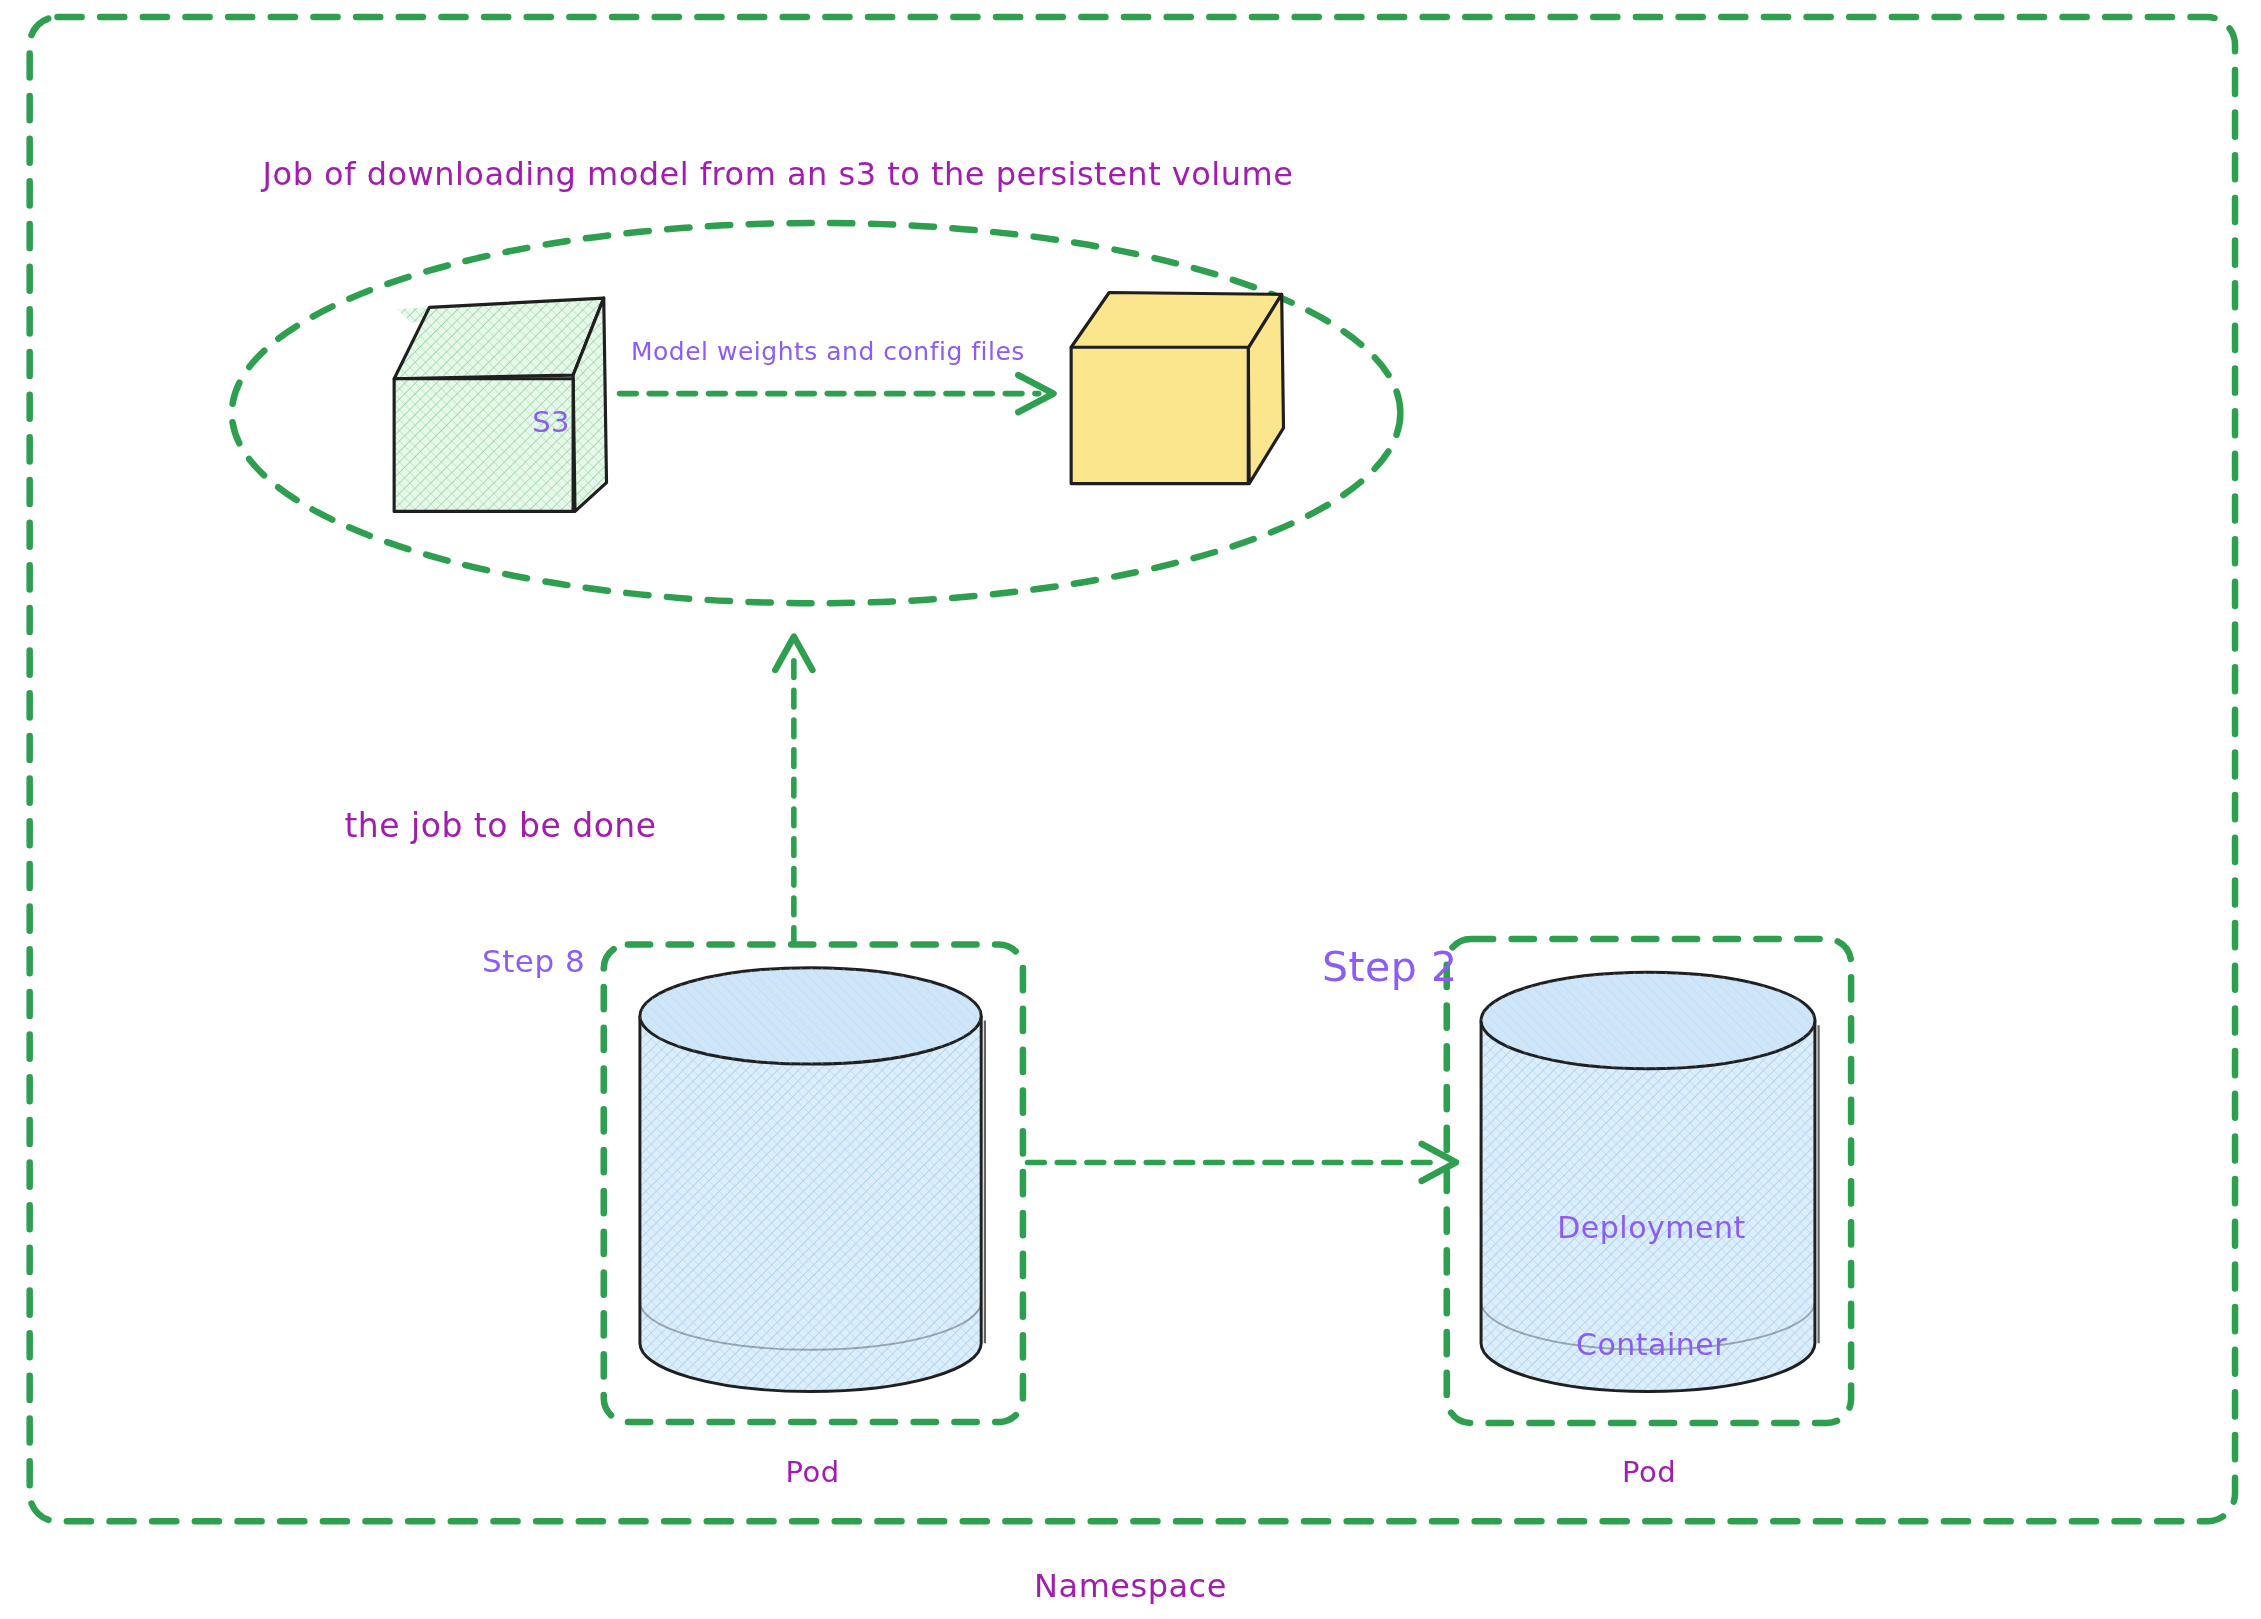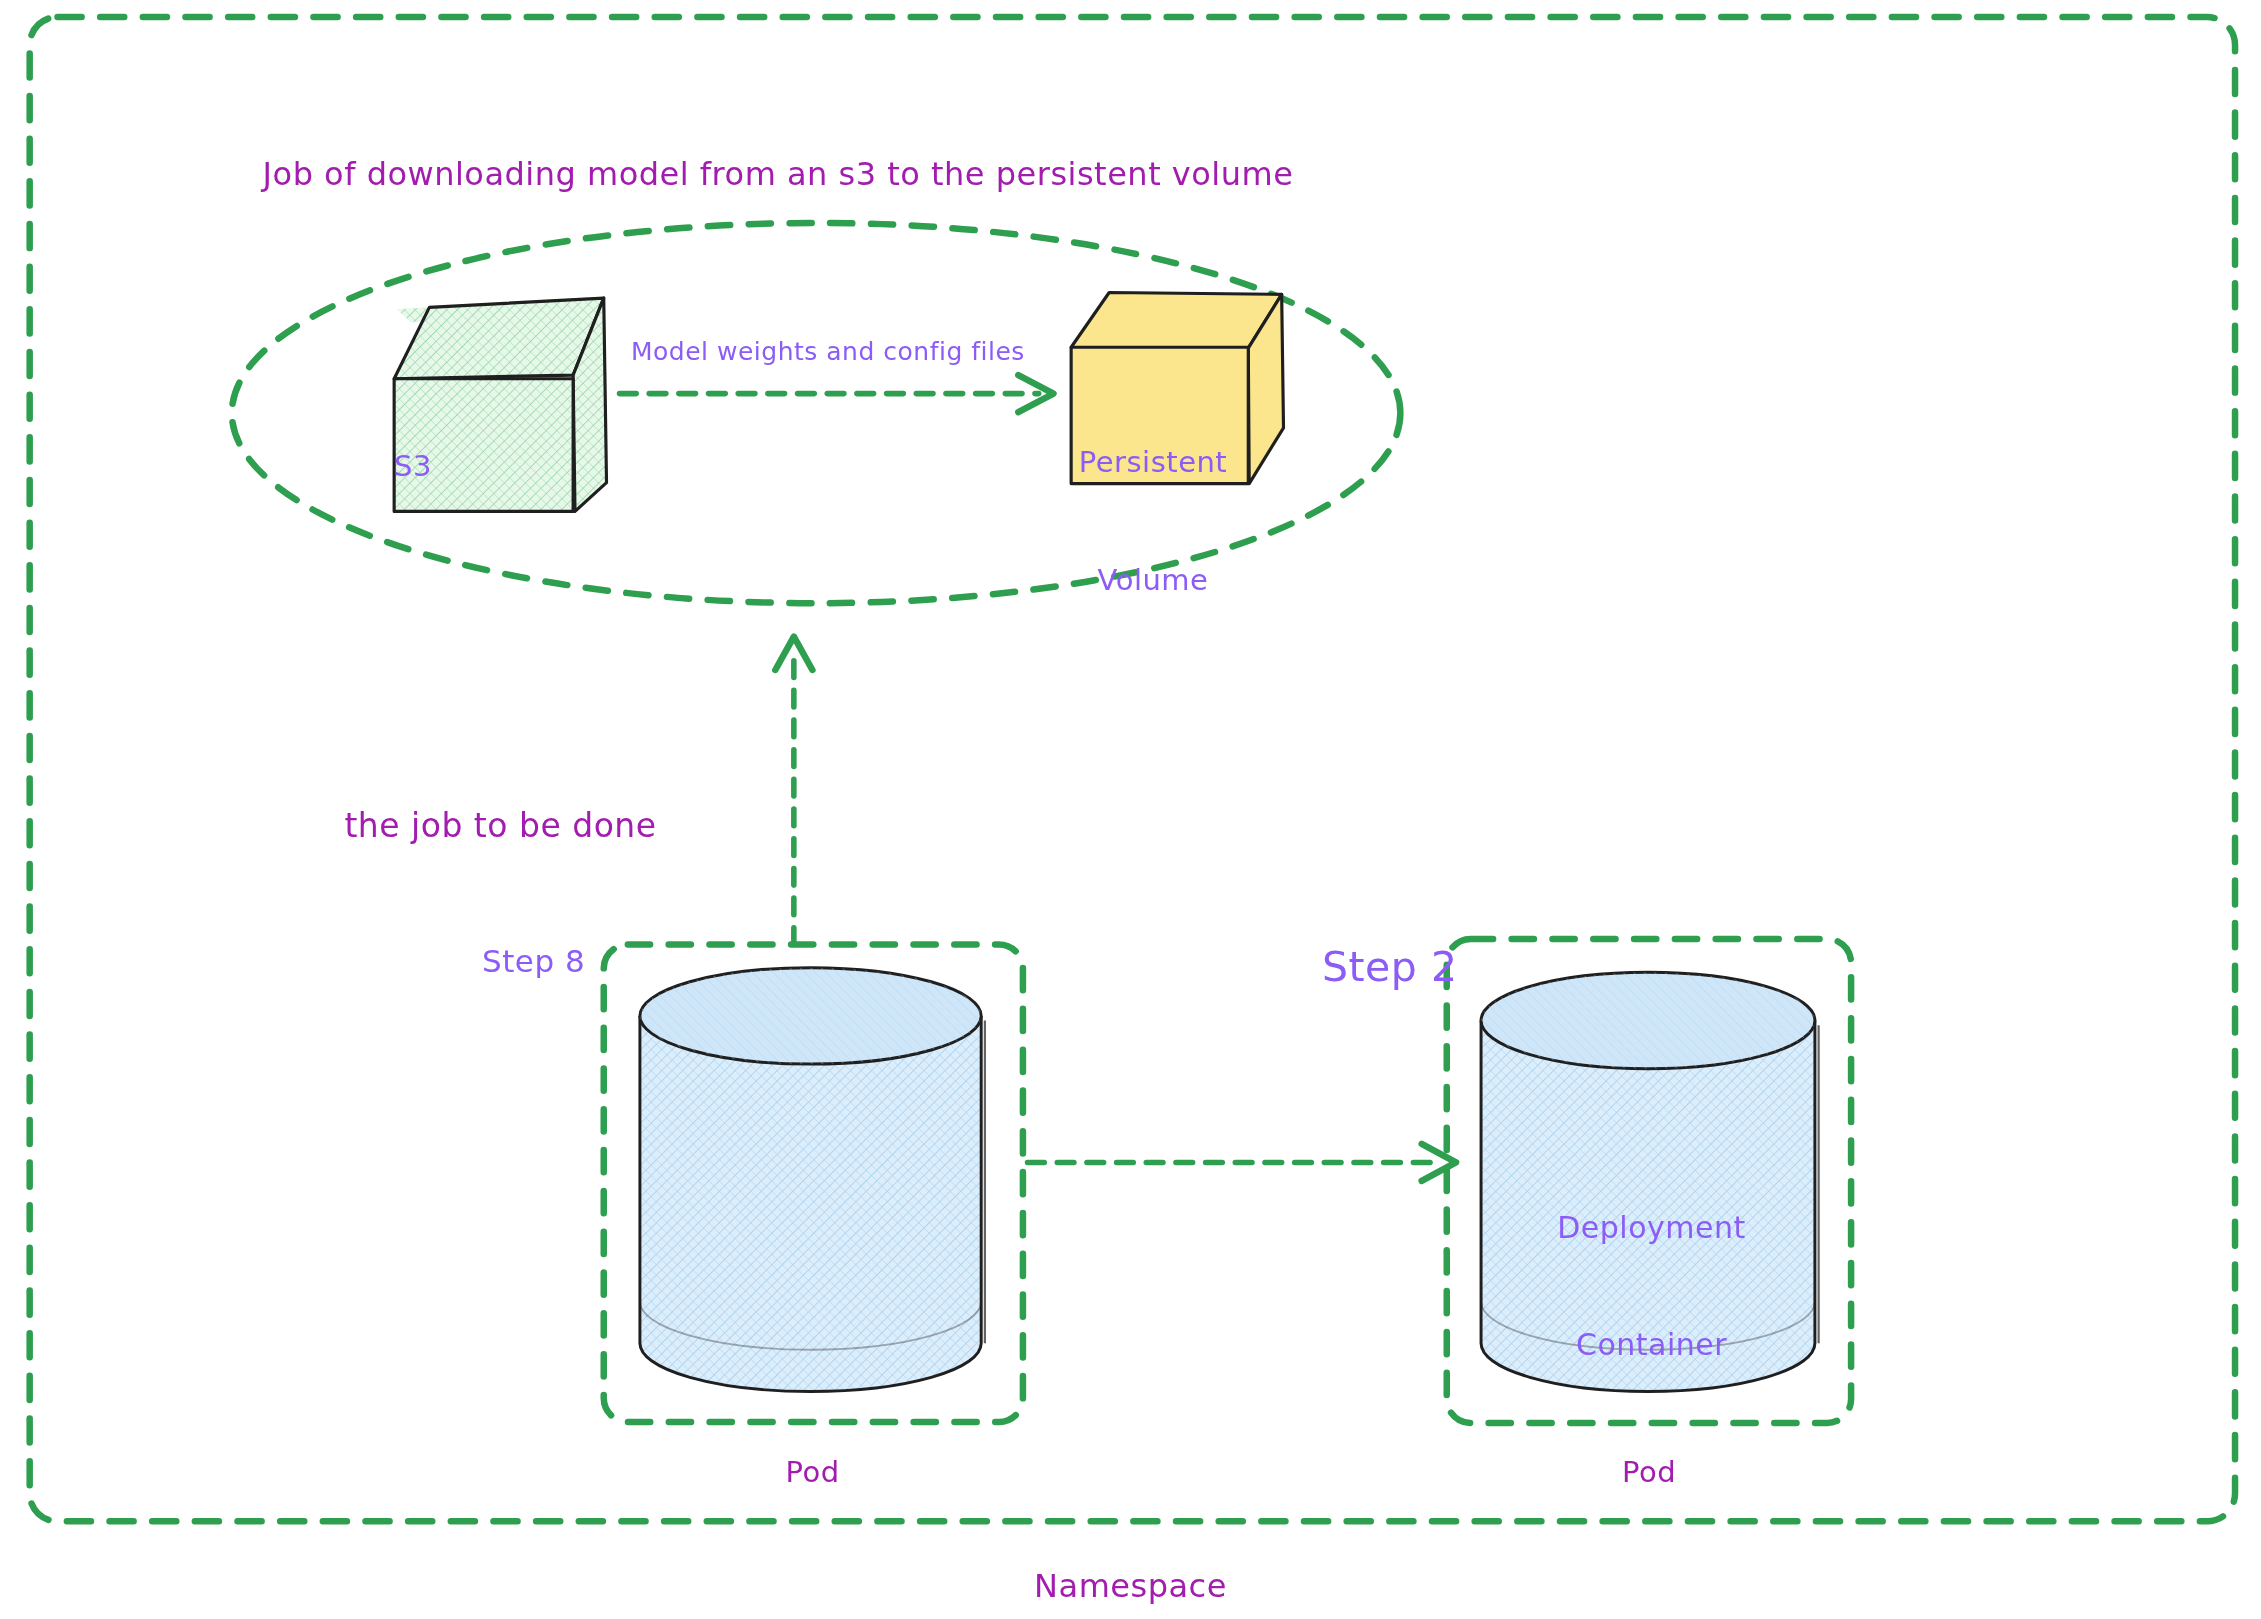--- a/index.html
+++ b/index.html
@@ -55,23 +55,22 @@
     left: 241px;
     top: 722px;
     width: 519px;
     text-align: center;
     font-size: 33px;
   }
   #s3-label {
     left: 394px;
     top: 404px;
     width: 176px;
-    text-align: left;
-    font-size: 29px;
-    margin-top: 44px;
+    text-align: right;
+    font-size: 29px;
   }
   #pv-label {
     left: 1074px;
     top: 365px;
     width: 158px;
     text-align: center;
     font-size: 29px;
     line-height: 1.35;
   }
   #arrow-label-1 {
@@ -221,24 +220,20 @@
       <ellipse cx="1777" cy="1100" rx="180" ry="52" fill="url(#hatch-blue2)" opacity="0.5" stroke="none"></ellipse>
       <path d="M 1597 1403 A 180 52 0 0 0 1957 1403" fill="none" stroke="#1f1f1f" stroke-width="2" opacity="0.35"></path>
       <path d="M 1961 1105 L 1961 1448" stroke="#1f1f1f" stroke-width="2.4" opacity="0.7" fill="none"></path>
     </g>
   </svg>
 
   <div class="lbl hand lbl-green" id="job-title">Job of downloading model from an s3 to the persistent volume</div>
 
   <div class="lbl hand lbl-black" id="s3-label">S3</div>
 
-  <div class="lbl hand lbl-black" id="pv-label">
-    <div>Persistent</div>
-    <div>Volume</div>
-  </div>
 
   <div class="lbl hand lbl-black" id="arrow-label-1">Model weights and config files</div>
 
   <div class="lbl hand lbl-green" id="init-wait-label">
     <div>the job to be done</div>
   </div>
 
   <div class="lbl hand lbl-black" id="step1-label">Step 8</div>
 
 

